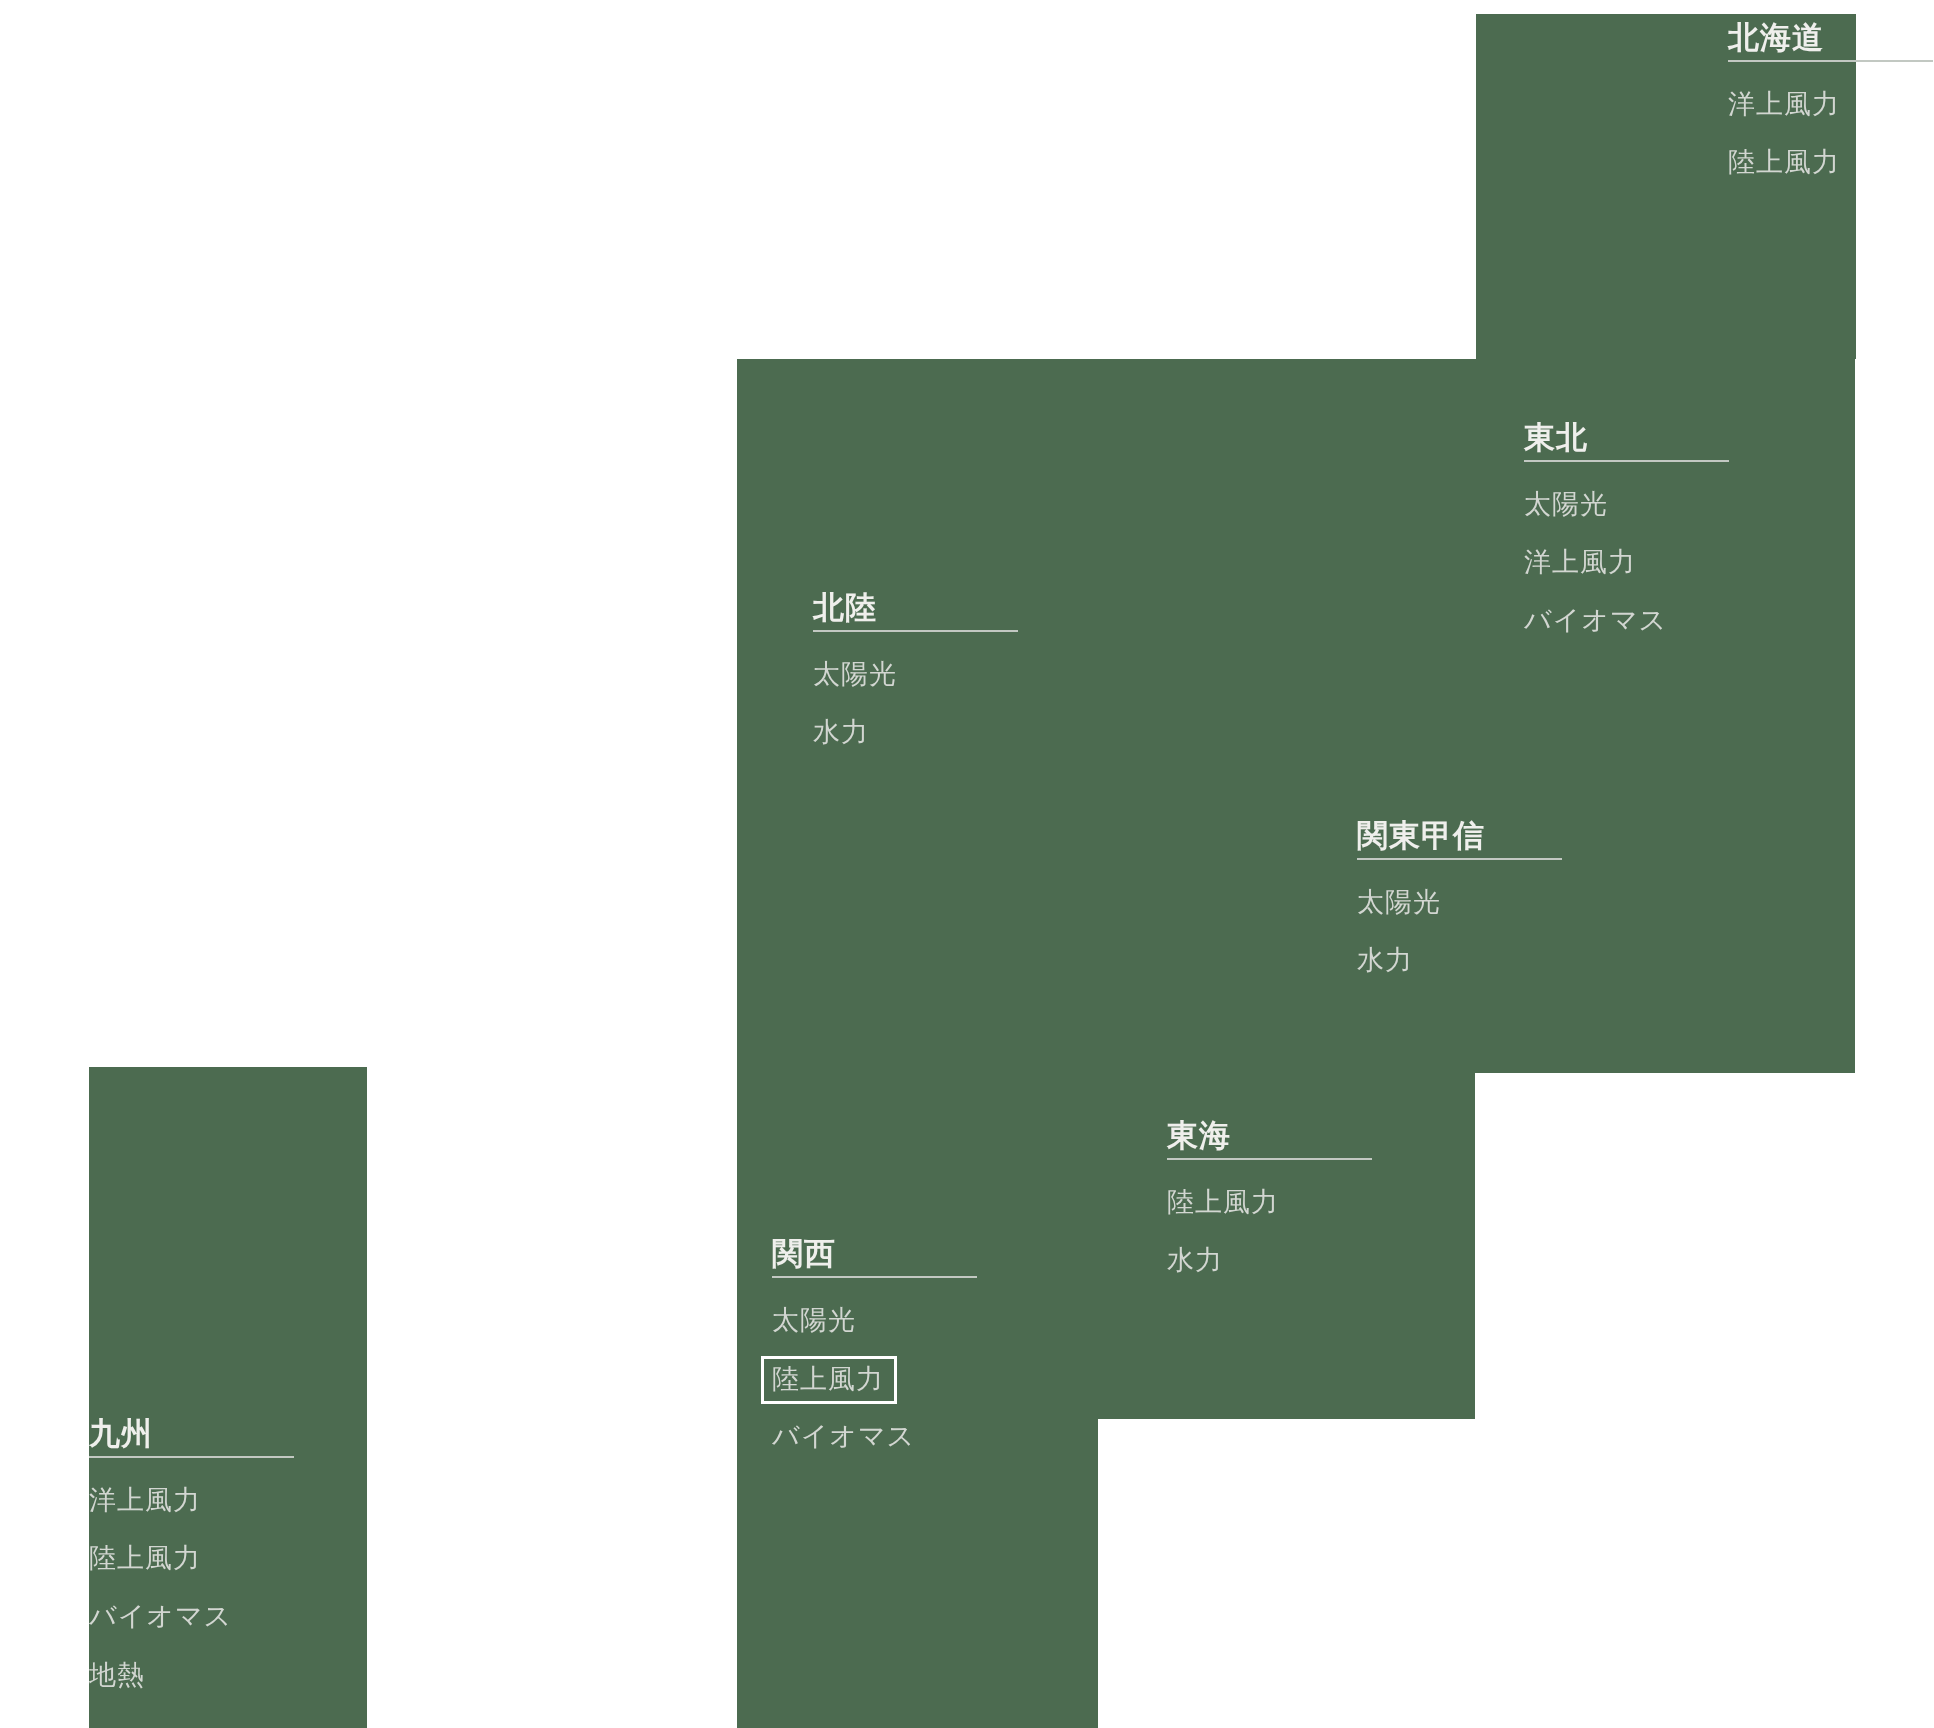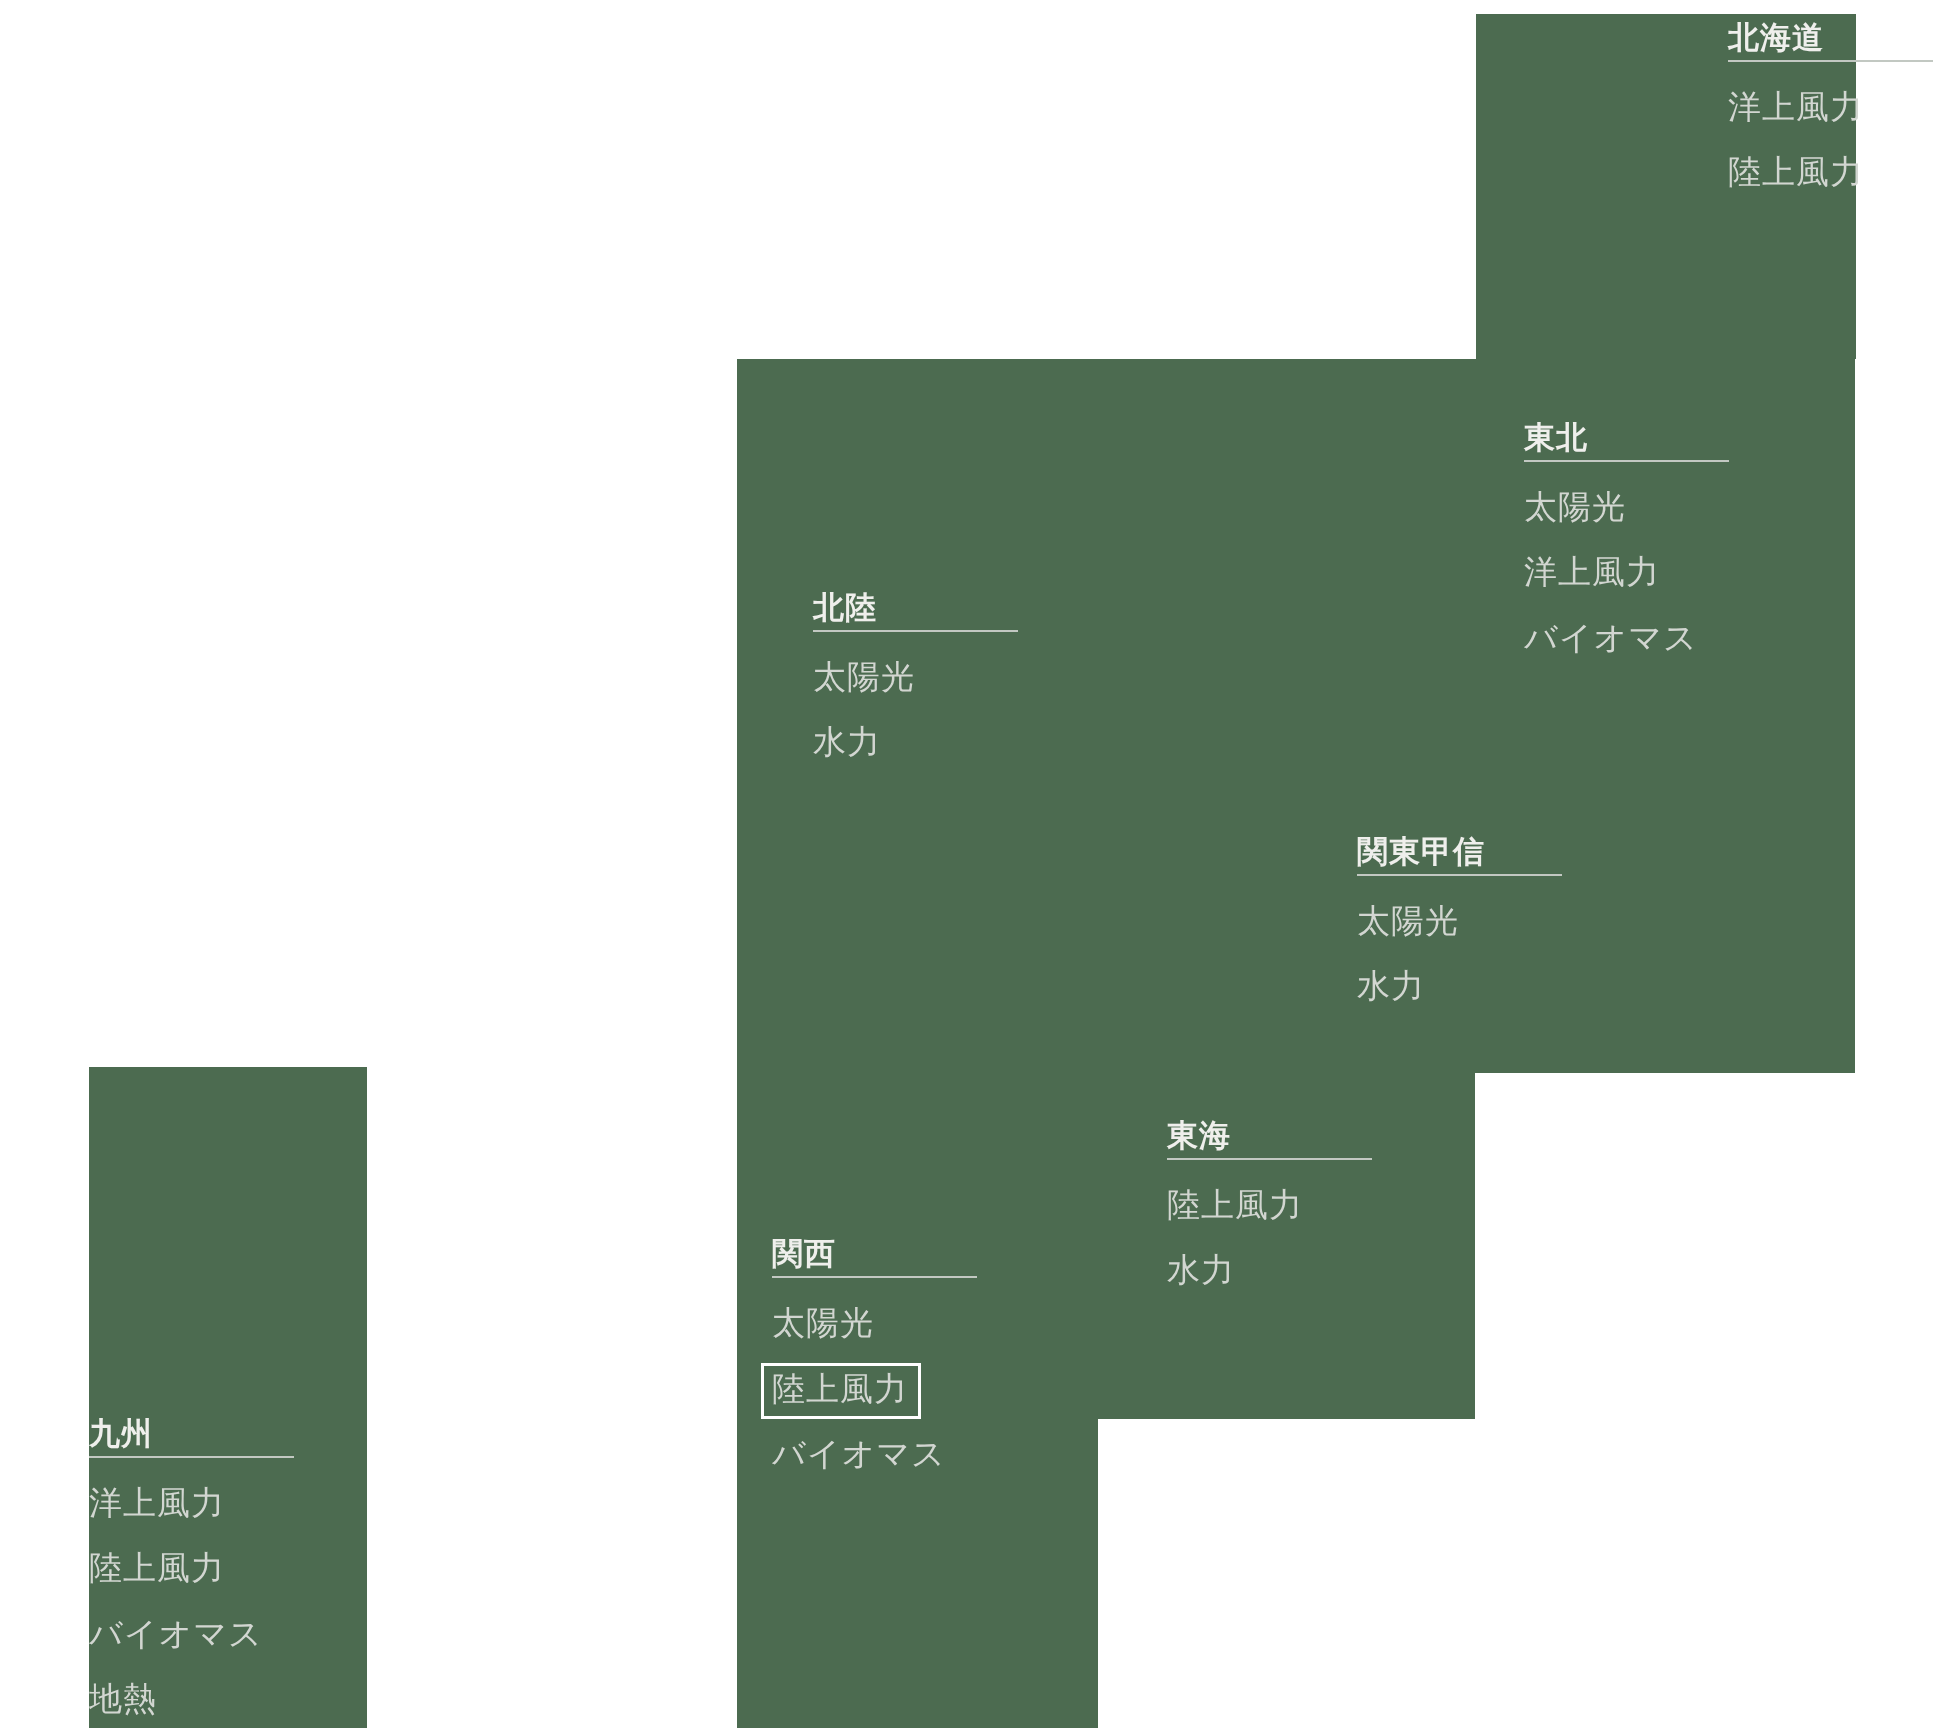--- a/index.html
+++ b/index.html
@@ -21,39 +21,39 @@
   .block-honshu-north  { left: 737px;  top: 359px;  width: 1118px; height: 714px; }
   .block-honshu-mid    { left: 737px;  top: 1073px; width: 738px;  height: 346px; }
   .block-honshu-south  { left: 737px;  top: 1419px; width: 361px;  height: 309px; }
   .block-kyushu        { left: 89px;   top: 1067px; width: 278px;  height: 661px; }
 
   
   .region { position: absolute; }
   .label-hokkaido { left: 1728px; top: 20px; }
   .label-tohoku   { left: 1524px; top: 420px; }
   .label-hokuriku { left: 813px;  top: 590px; }
-  .label-kanto    { left: 1357px; top: 818px; margin-top: 16px; }
+  .label-kanto    { left: 1357px; top: 818px; }
   .label-tokai    { left: 1167px; top: 1118px; }
   .label-kansai   { left: 772px;  top: 1236px; }
   .label-kyushu   { left: 89px;   top: 1416px; }
 
   .region-title {
     color: var(--heading-text, #efefec);
     font-size: 31px;
     font-weight: 700;
     letter-spacing: 1px;
     line-height: 1.15;
     width: 205px;
     padding-bottom: 4px;
     border-bottom: 2px solid var(--underline, #c2c8c2);
   }
   .items { margin-top: 26px; }
   .item {
     color: var(--item-text, #d2d6d1);
-    font-size: 33px;
+    font-size: 27px;
     line-height: 1.2;
     letter-spacing: 1px;
     margin-bottom: 26px;
     width: fit-content;
     white-space: nowrap;
   }
   .item.highlighted {
     border: 3px solid var(--highlight-border, #ffffff);
     padding: 4px 10px 6px 8px;
     margin: -6px 0 16px -11px;

